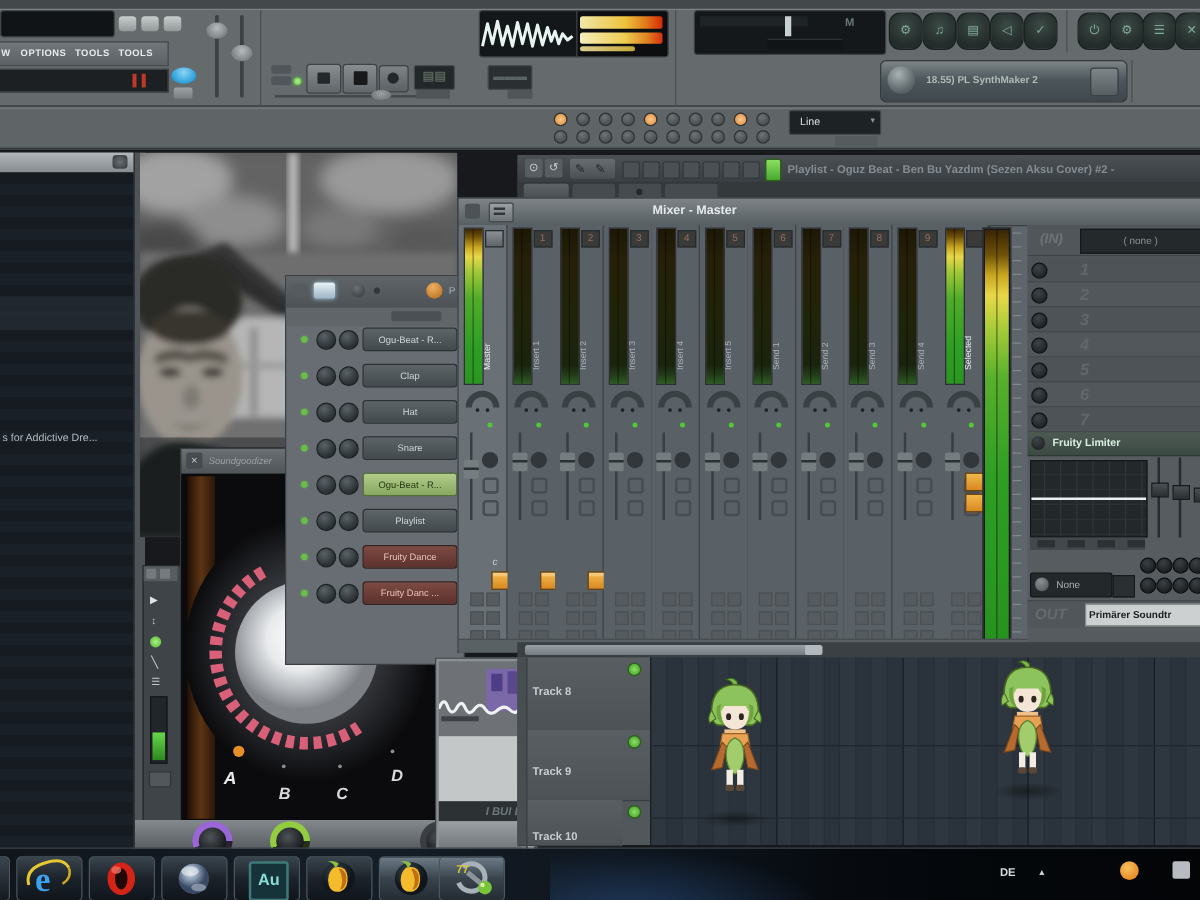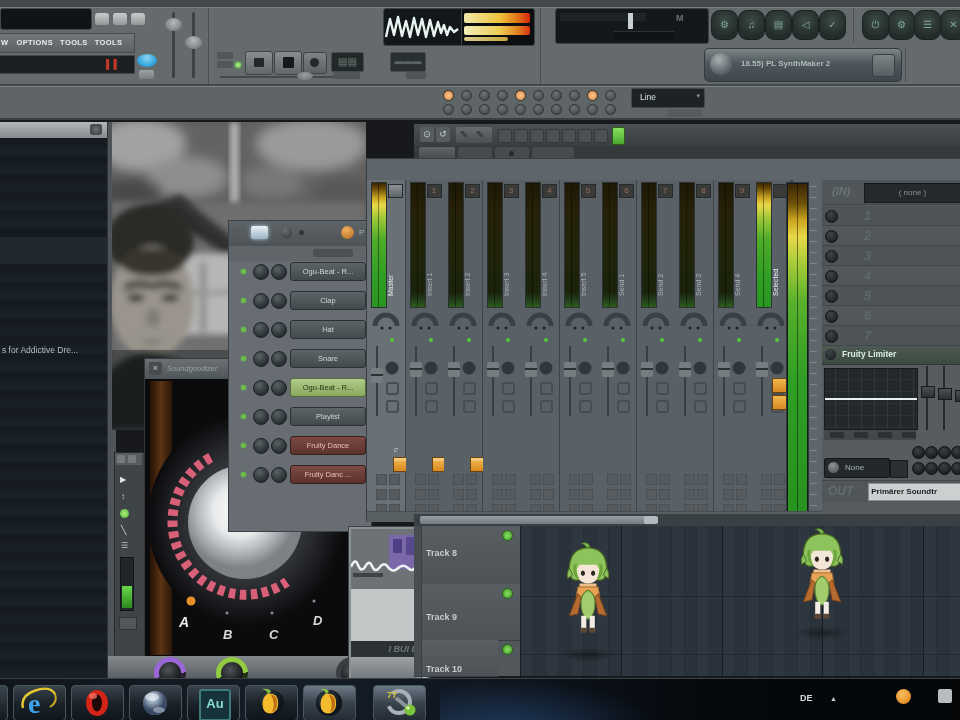--- a/index.html
+++ b/index.html
@@ -388,32 +388,41 @@
     <div class="abs" id="pltoolicons">
         <div class="abs" style="left: 84px; top: 5px; width: 12px; height: 12px; background: rgb(74, 80, 84); border-radius: 2px; border: 1px solid rgb(51, 56, 59);"></div>
         <div class="abs" style="left: 100px; top: 5px; width: 12px; height: 12px; background: rgb(74, 80, 84); border-radius: 2px; border: 1px solid rgb(51, 56, 59);"></div>
         <div class="abs" style="left: 116px; top: 5px; width: 12px; height: 12px; background: rgb(74, 80, 84); border-radius: 2px; border: 1px solid rgb(51, 56, 59);"></div>
         <div class="abs" style="left: 132px; top: 5px; width: 12px; height: 12px; background: rgb(74, 80, 84); border-radius: 2px; border: 1px solid rgb(51, 56, 59);"></div>
         <div class="abs" style="left: 148px; top: 5px; width: 12px; height: 12px; background: rgb(74, 80, 84); border-radius: 2px; border: 1px solid rgb(51, 56, 59);"></div>
         <div class="abs" style="left: 164px; top: 5px; width: 12px; height: 12px; background: rgb(74, 80, 84); border-radius: 2px; border: 1px solid rgb(51, 56, 59);"></div>
         <div class="abs" style="left: 180px; top: 5px; width: 12px; height: 12px; background: rgb(74, 80, 84); border-radius: 2px; border: 1px solid rgb(51, 56, 59);"></div>
       </div>
     <div class="abs" style="left:198px;top:3px;width:11px;height:16px;background:linear-gradient(#8ae060,#48a830);border-radius:2px;border:1px solid #2a6018;"></div>
+    <div class="abs" style="left:216px;top:6px;width:330px;height:13px;overflow:hidden;color:#858d94;font-size:9px;font-weight:bold;white-space:nowrap;">Playlist - Oguz Beat - Ben Bu Yazdım (Sezen Aksu Cover) #2 -</div>
 
     <div class="abs" style="left:0;top:22px;width:546px;height:14px;background:#34393c;"></div>
     <div class="abs" style="left:5px;top:23px;width:36px;height:12px;background:linear-gradient(#5d6366,#474d50);border-radius:2px 2px 0 0;"></div>
     <div class="abs" style="left:44px;top:23px;width:34px;height:12px;background:#454b4e;border-radius:2px 2px 0 0;"></div>
     <div class="abs" style="left:81px;top:23px;width:34px;height:12px;background:#454b4e;border-radius:2px 2px 0 0;">
       <div class="abs" style="left:14px;top:4px;width:5px;height:5px;background:#23282a;border-radius:50%;"></div>
       </div>
     <div class="abs" style="left:118px;top:23px;width:42px;height:12px;background:#454b4e;border-radius:2px 2px 0 0;"></div>
   </div>
 
   <div class="abs" id="mixer" style="left:366px;top:158px;width:594px;height:362px;background:#5f666b;border:1px solid #383e41;border-right:none;">
 
+    <div class="abs" style="left:0;top:0;width:594px;height:21px;background:linear-gradient(#7d8386,#585f63);border-bottom:1px solid #3a4044;">
+      <div class="abs" style="left:5px;top:4px;width:12px;height:12px;background:#4c5255;border-radius:2px;"></div>
+      <div class="abs" style="left:24px;top:3px;width:18px;height:14px;background:linear-gradient(#9aa0a4,#6e7478);border-radius:2px;border:1px solid #42484b;">
+        <div class="abs" style="left:3px;top:3px;width:9px;height:2px;background:#32383a;"></div>
+        <div class="abs" style="left:3px;top:7px;width:9px;height:2px;background:#32383a;"></div>
+        </div>
+      <div class="abs" style="left:155px;top:4px;color:#e4eaec;font-size:10px;font-weight:bold;">Mixer - Master</div>
+    </div>
     <div class="abs" id="strips" style="left:0;top:21px;width:424px;height:341px;">
         <div class="abs" style="left: 0px; top: 0px; width: 38px; height: 341px; background: rgb(106, 113, 118); border-right: 3px solid rgb(61, 67, 71);">
           <div class="abs" style="left: 4px; top: 2px; width: 14px; height: 124px; background: linear-gradient(rgb(58, 37, 5) 0%, rgb(110, 81, 8) 5%, rgb(202, 165, 32) 12%, rgb(232, 216, 72) 18%, rgb(160, 200, 56) 28%, rgb(80, 172, 42) 45%, rgb(47, 158, 36) 75%, rgb(42, 150, 32) 100%); border: 1px solid rgb(44, 49, 52);">
             <div class="abs" style="left: 6px; top: 0px; width: 1px; height: 124px; background: rgba(0, 0, 0, 0.4);"></div>
           </div>
           <div class="abs" style="left: 21px; top: 4px; width: 13px; height: 12px; background: linear-gradient(rgb(138, 144, 148), rgb(94, 100, 104)); border: 1px solid rgb(38, 43, 46); color: rgb(150, 112, 92); font-size: 8px; text-align: center; line-height: 12px;"></div>
           <div class="abs" style="left: 20px; top: 60px; width: 12px; height: 66px; color: rgb(232, 238, 240); font-size: 7px;">
             <div style="transform:rotate(-90deg) translate(-56px,0);transform-origin:0 0;width:64px;white-space:nowrap;">Master</div>
           </div>
           <div class="abs" style="left: 0px; top: 126px; width: 38px; height: 215px;">
@@ -1042,21 +1051,21 @@
             <defs>
               <radialGradient id="flgtb5" cx=".4" cy=".3">
                 <stop offset="0" stop-color="#3a4850"></stop>
                 <stop offset="1" stop-color="#10161c"></stop>
               </radialGradient>
             </defs>
             <path d="M21 8 Q31 6 32 15 Q33 24 27 27 Q19 29 17 22 Q15 13 21 8 Z" fill="#f4bc2c"></path>
             <path d="M27 9 Q32 12 31 19 Q30 25 26 26 Q30 18 25 9 Z" fill="#c07014"></path>
             <path d="M22 8 Q21 4 16 3 Q22 2 25 5 L23 8 Z" fill="#8cc040"></path>
           </svg></div>
-        <div class="abs" id="tb6" style="left: 373px; top: 6px; width: 51px; height: 34px; background: linear-gradient(rgb(108, 122, 134), rgb(57, 67, 76) 50%, rgb(35, 43, 51)); border: 1px solid rgb(74, 86, 94); border-radius: 4px;"><svg width="51" height="34">
+        <div class="abs" id="tb6" style="left: 351px; top: 6px; width: 51px; height: 34px; background: linear-gradient(rgb(108, 122, 134), rgb(57, 67, 76) 50%, rgb(35, 43, 51)); border: 1px solid rgb(74, 86, 94); border-radius: 4px;"><svg width="51" height="34">
             <circle cx="25" cy="16" r="11" fill="none" stroke="#a8b2b8" stroke-width="4" stroke-dasharray="30 14"></circle>
             <text x="13" y="12" font-size="9" font-weight="bold" fill="#d8c838" font-family="Liberation Sans">77</text>
             <path d="M22 12 L33 21" stroke="#8a949a" stroke-width="4"></path>
             <circle cx="36" cy="24" r="5.5" fill="#78c438"></circle>
             <circle cx="34" cy="22" r="1.8" fill="#d8f0a8"></circle>
           </svg></div>
       </div>
     <div class="abs" style="left:-30px;top:6px;width:36px;height:34px;background:linear-gradient(#3a444c,#141a20);border:1px solid #4a565e;border-radius:4px;"></div>
     <div class="abs" style="left:800px;top:14px;color:#d8dce0;font-size:9px;font-weight:bold;">DE</div>
     <div class="abs" style="left:830px;top:16px;color:#c8ccd0;font-size:7px;">▲</div>

